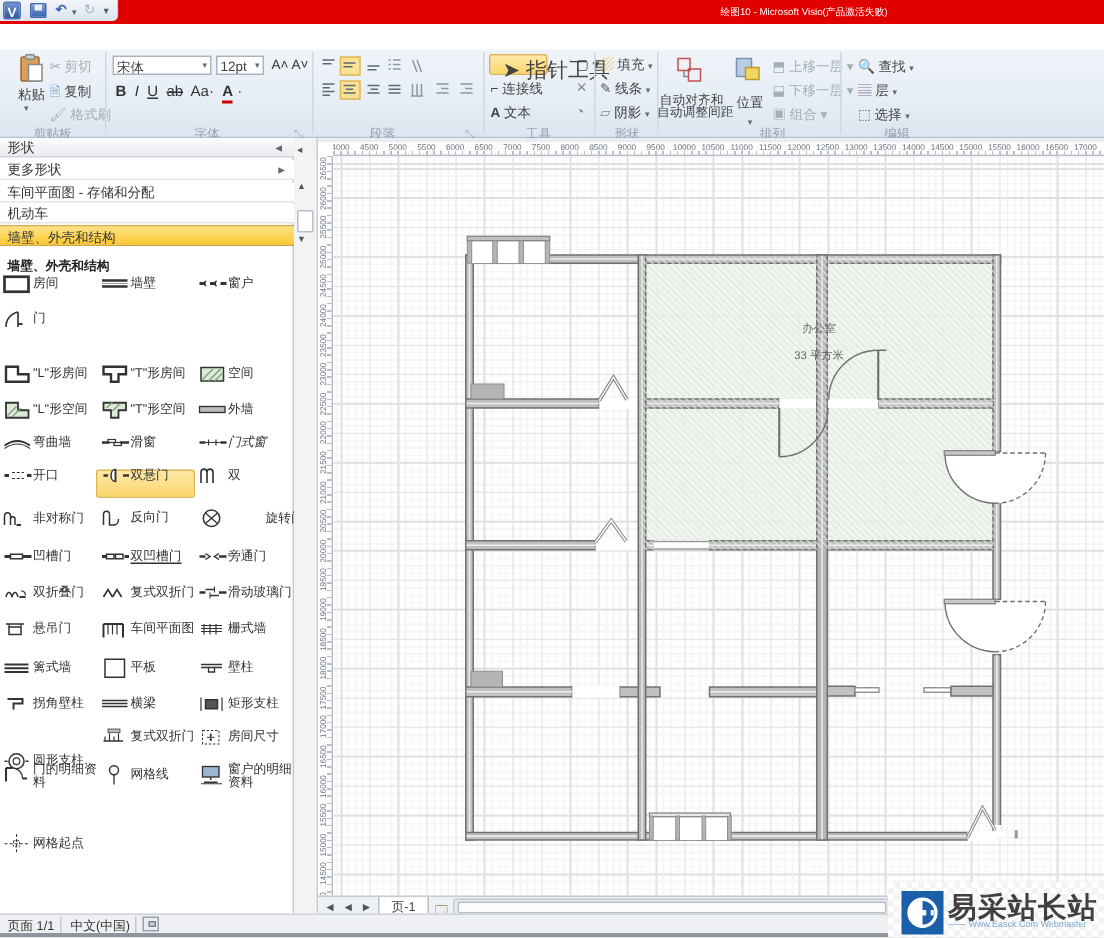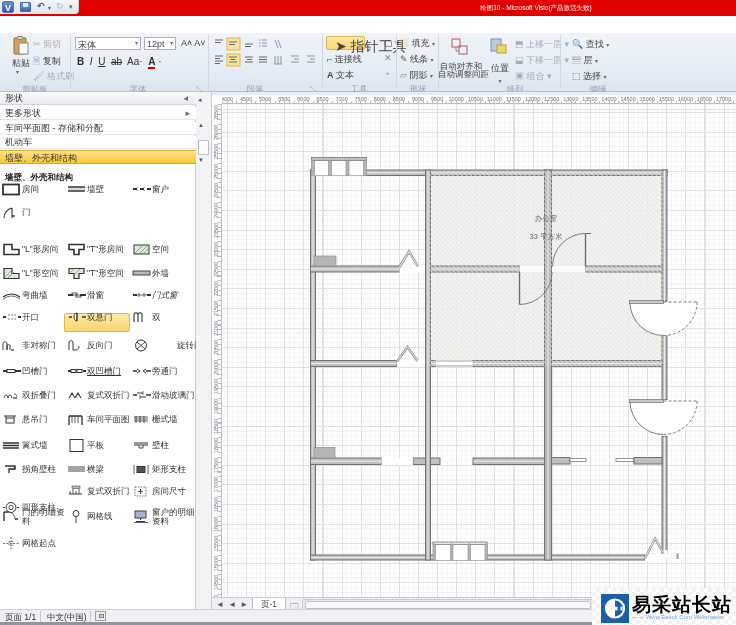--- a/index.html
+++ b/index.html
@@ -649,21 +649,21 @@
           <circle cx="9" cy="4.5" r="3" fill="#fff" stroke="#333" stroke-width="1"></circle>
           <path d="M9 7.5V14" stroke="#333" stroke-width="0.9"></path>
         </svg><span style="vertical-align:middle;">网格线</span></div>
 
 <div class="sitem" style="left:132px;top:416px;"><svg class="sico" width="20" height="15" viewBox="0 0 20 15">
           <rect x="3" y="2" width="11" height="7" fill="#9bb7d4" stroke="#333" stroke-width="0.9"></rect>
           <path d="M8.5 9v2M4 12.5h9" stroke="#333" stroke-width="1"></path>
           <path d="M2 13.5h14" stroke="#333" stroke-width="0.8"></path>
         </svg><span style="display:inline-block;vertical-align:middle;line-height:8.5px;white-space:normal;width:46px;">窗户的明细资料</span></div>
 
-<div class="sitem" style="left:2px;top:444px;text-align:right;"><svg class="sico" width="20" height="15" viewBox="0 0 20 15">
+<div class="sitem" style="left:2px;top:463px;text-align:right;"><svg class="sico" width="20" height="15" viewBox="0 0 20 15">
           <path d="M1 7.5h16M9 1v13" stroke="#333" stroke-width="0.7" stroke-dasharray="2 1.4"></path>
           <path d="M7 5.5h4v4H7z" fill="none" stroke="#333" stroke-width="0.6" stroke-dasharray="1.4 1"></path>
         </svg><span style="vertical-align:middle;">网格起点</span></div>
 </div>
 <div id="panelscroll">
 <div class="abs" style="left:2px;top:4px;font-size:7px;color:#555;">◂</div>
 <div class="abs" style="left:2px;top:30px;font-size:6px;color:#555;">▲</div>
 <div class="abs" style="left:2px;top:48px;width:11px;height:15px;background:#fdfdfd;border:1px solid #b9bfc6;border-radius:1px;"></div>
 <div class="abs" style="left:2px;top:65px;font-size:6px;color:#555;">▼</div>
 </div>
@@ -691,16 +691,16 @@
 repeating-conic-gradient(#f3f3f3 0% 25%, #fefefe 0% 50%) 0 0/8px 8px;"></div>
 
 <div class="abs" style="left:9px;top:6px;width:28px;height:29px;background:#1a5fa8;">
 <svg width="28" height="29" viewBox="0 0 28 29">
           <circle cx="14" cy="14.5" r="9" fill="none" stroke="#fff" stroke-width="2.2"></circle>
           <path d="M14 5.5a9 9 0 0 0 0 18z" fill="#fff"></path>
           <rect x="13" y="12.7" width="8.5" height="3.6" fill="#fff"></rect>
           <rect x="16.5" y="9" width="3" height="11" fill="#1a5fa8"></rect>
         </svg></div>
 
-<div class="abs" style="left:40px;top:4px;font-size:19px;font-weight:bold;color:#000000;letter-spacing:1px;white-space:nowrap;">易采站长站</div>
+<div class="abs" style="left:40px;top:4px;font-size:19px;font-weight:bold;color:#404040;letter-spacing:1px;white-space:nowrap;">易采站长站</div>
 <div class="abs" style="left:40px;top:26px;font-size:6px;color:#7aa8d0;white-space:nowrap;">—— Www.Easck.Com Webmaster</div>
 </div>
 </div>
 
 </body></html>

